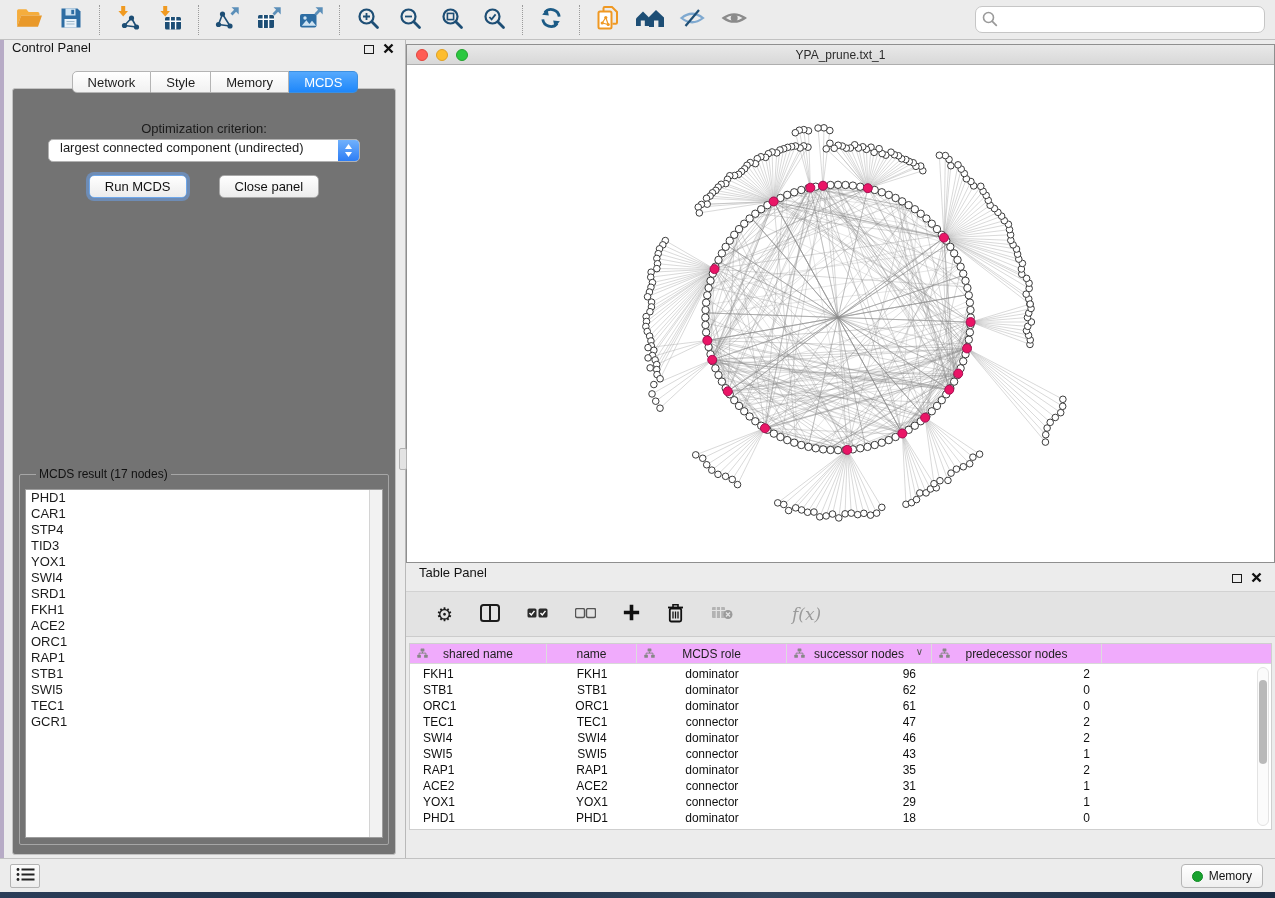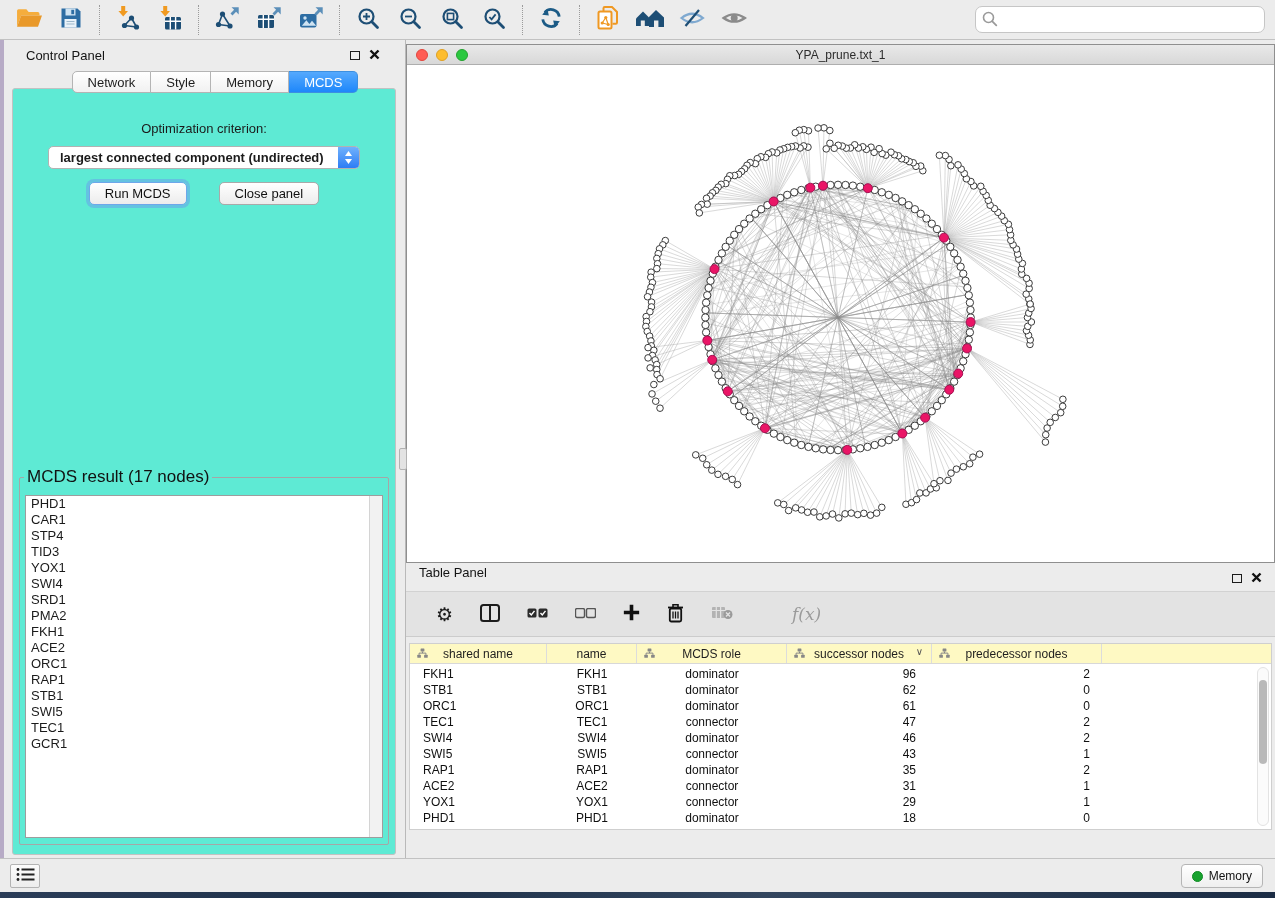--- a/index.html
+++ b/index.html
@@ -17,45 +17,45 @@
   .tb-btn { width:42px; height:34px; display:flex; align-items:center; justify-content:center; background:none; border:none; cursor:pointer; }
   .tb-sep { width:0; height:30px; border-left:1px dotted #9b9b9b; margin:0 7px; }
   .tb-spacer { flex:1; }
   .search-wrap { position:relative; width:290px; height:27px; }
   .search-wrap input { width:100%; height:100%; border:1px solid #c6c6c6; border-radius:7px; background:#fff;
     padding:0 8px 0 28px; font-size:13px; font-family:inherit; outline:none; }
   .search-ico { position:absolute; left:7px; top:5px; }
 
   
   .cp { position:absolute; left:4px; top:40px; width:398px; bottom:40px; background:#ececec; }
-  .cp-head { height:30px; display:flex; align-items:center; padding:0 22px; }
+  .cp-head { height:30px; display:flex; align-items:flex-start; padding:0 8px; }
   .panel-title { font-size:13px; color:#141414; }
   .head-icons { margin-left:auto; display:flex; align-items:center; gap:9px; }
   .float-box { width:10px; height:9px; border:1.6px solid #1a1a1a; display:inline-block; }
   .cp-tabs { position:absolute; left:12px; top:31px; width:100%; display:flex; justify-content:center; z-index:3; }
   .cp-tab, .tp-tab { font-family:inherit; font-size:13px; color:#1d1d1d; height:22px; padding:0 15px;
     background:linear-gradient(#ffffff,#f1f1f1); border:1px solid #b4b4b4; border-left-width:0; cursor:pointer; }
   .cp-tab:first-child, .tp-tab:first-child { border-left-width:1px; border-radius:5px 0 0 5px; }
   .cp-tab:last-child, .tp-tab:last-child { border-radius:0 5px 5px 0; }
   .cp-tab.active, .tp-tab.active { background:linear-gradient(#55a9fd,#1e87fb); color:#fff; border-color:#3c8fe0; }
-  .cp-panel { position:absolute; left:8px; right:6px; top:48px; bottom:3px; background:#5eead4;
+  .cp-panel { position:absolute; left:8px; right:6px; top:48px; bottom:3px; background:#737373;
     border:1px solid #c2c2c2; border-radius:3px; }
   .opt-label { text-align:center; margin-top:32px; font-size:13px; }
-  .dropdown { position:relative; width:312px; height:23px; margin:10px auto 0; background:#fff;
-    border:1px solid #b2b2b2; border-radius:5px; font-size:13px; display:flex; align-items:center;
-    padding-left:11px; cursor:pointer;font-weight:bold; }
+  .dropdown { position:relative; width:312px; height:23px; margin:3px auto 0; background:#fff;
+    border:1px solid #b2b2b2; border-radius:5px; font-size:13px; display:flex; 
+    padding-left:11px; cursor:pointer; }
   .dd-cap { position:absolute; right:0px; top:0px; width:21px; height:21px; border-radius:0 4px 4px 0;
     background:linear-gradient(#70b1fc,#2d7df5); display:flex; flex-direction:column; align-items:center; justify-content:center; gap:1px; }
   .btn-row { display:flex; justify-content:center; gap:32px; margin-top:13px; }
   .mac-btn { font-family:inherit; font-size:13px; height:23px; padding:0 15px; border:1px solid #a9a9a9;
     border-radius:5px; background:linear-gradient(#ffffff,#ececec); cursor:pointer; color:#111; }
   .mac-btn.focused { border-color:#6ea7ea; box-shadow:0 0 0 3px rgba(106,160,235,.55); }
   .mcds-box { position:absolute; left:6px; right:6px; top:378px; bottom:9px; border:1px solid #a6a6a6;
     border-radius:2px; font-size:13px; }
-  .mcds-box legend { padding:0 3px; margin-left:4px; font-size:17px; color:#111; }
+  .mcds-box legend { padding:0 3px; margin-left:16px; font-size:12px; color:#111; }
   .mcds-list { position:absolute; left:5px; right:5px; top:8px; bottom:6px; background:#fff;
     border:1px solid #9d9d9d; overflow:hidden; }
   .mcds-scroll { position:absolute; right:0; top:0; bottom:0; width:13px; background:#f2f2f2; border-left:1px solid #d4d4d4; }
   .mcds-item { font-size:13px; line-height:16px; padding-left:5px; cursor:default; }
 
   
   .v-line { position:absolute; left:402px; top:40px; width:4px; bottom:40px; background:#ececec; border-right:1px solid #b9b9b9; }
   .v-grip { position:absolute; left:399px; top:448px; width:8px; height:22px; background:#e3e3e3; border:1px solid #b2b2b2; border-radius:2px; z-index:2; }
 
   
@@ -71,21 +71,21 @@
   
   .tp { position:absolute; left:406px; top:565px; right:0; bottom:40px; background:#ececec; }
   .tp-head { height:26px; display:flex; padding:0 13px; }
   .tp-toolbar { height:46px; background:#e3e3e3; border-top:1px solid #d2d2d2; border-bottom:1px solid #cccccc;
     display:flex; align-items:center; gap:27px; padding-left:30px; }
   .tpt-btn { background:none; border:none; display:flex; align-items:center; cursor:pointer; }
   .gear-glyph { font-size:19px; line-height:19px; color:#1c1c1c; }
   .fx { font-family:"DejaVu Serif", serif; font-style:italic; font-size:17px; color:#9a9a9a;margin-left:32px; }
   .tbl-wrap { position:absolute; left:3px; right:3px; top:78px; bottom:28px; background:#fff; border:1px solid #cfcfcf; }
   .tbl-header { display:grid; grid-template-columns:137px 90px 150px 145px 170px 1fr; height:20px;
-    background:#fef9c3; border-bottom:1px solid #d8d8d8; }
+    background:#f0abfc; border-bottom:1px solid #d8d8d8; }
   .th { position:relative; display:flex; align-items:center; justify-content:center; font-size:12px;
     color:#1e1e1e; border-right:1px solid #dcdcdc; cursor:pointer; }
   .th .th-icon { position:absolute; left:7px; top:4px; }
   .th .th-sort { position:absolute; right:8px; top:2px; font-size:10px; color:#555; }
   .tbl-body { padding-top:2px; }
   .tr { display:grid; grid-template-columns:137px 90px 150px 145px 170px 1fr; height:16px; cursor:default; }
   .td { font-size:12px; line-height:16px; color:#101010; white-space:nowrap; }
   .td.c0 { padding-left:13px; }
   .td.c1, .td.c2 { text-align:center; }
   .td.c3 { text-align:right; padding-right:16px; }
@@ -286,21 +286,20 @@
       <legend>MCDS result (17 nodes)</legend>
       <div class="mcds-list">
         <div>
             <div class="mcds-item">PHD1</div>
             <div class="mcds-item">CAR1</div>
             <div class="mcds-item">STP4</div>
             <div class="mcds-item">TID3</div>
             <div class="mcds-item">YOX1</div>
             <div class="mcds-item">SWI4</div>
             <div class="mcds-item">SRD1</div>
-            <div class="mcds-item">PMA2</div>
             <div class="mcds-item">FKH1</div>
             <div class="mcds-item">ACE2</div>
             <div class="mcds-item">ORC1</div>
             <div class="mcds-item">RAP1</div>
             <div class="mcds-item">STB1</div>
             <div class="mcds-item">SWI5</div>
             <div class="mcds-item">TEC1</div>
             <div class="mcds-item">GCR1</div>
           </div>
         <div class="mcds-scroll"></div>

